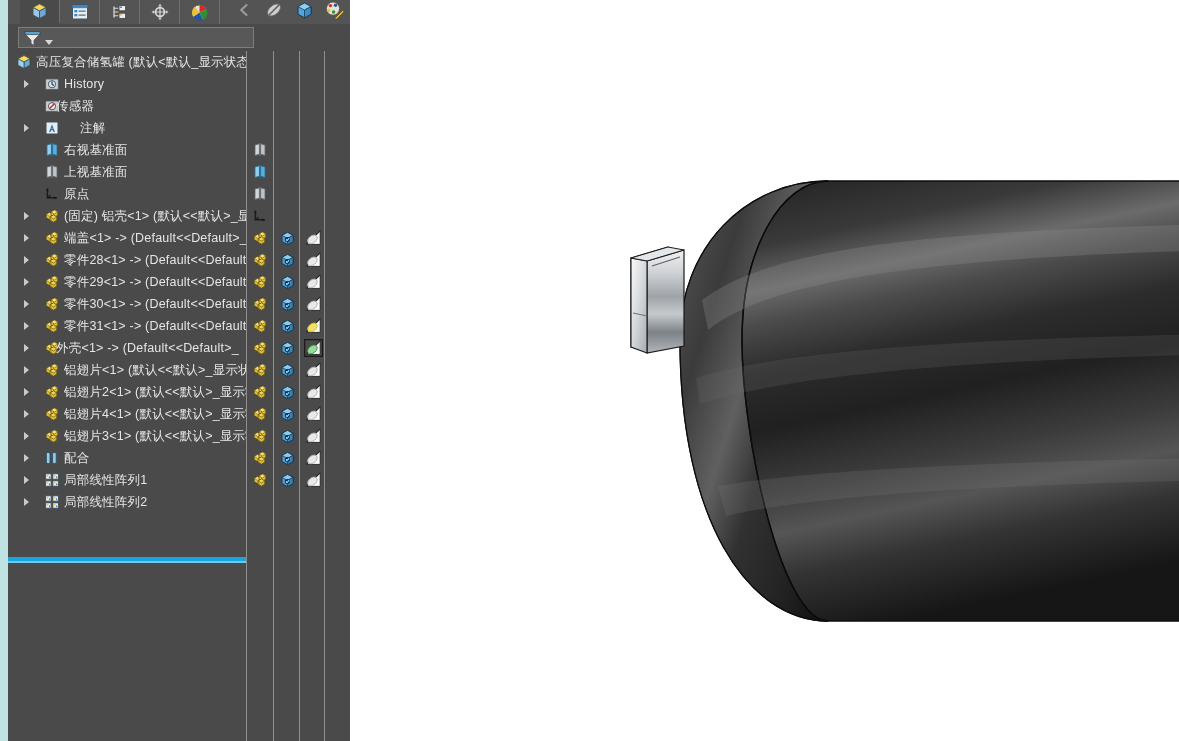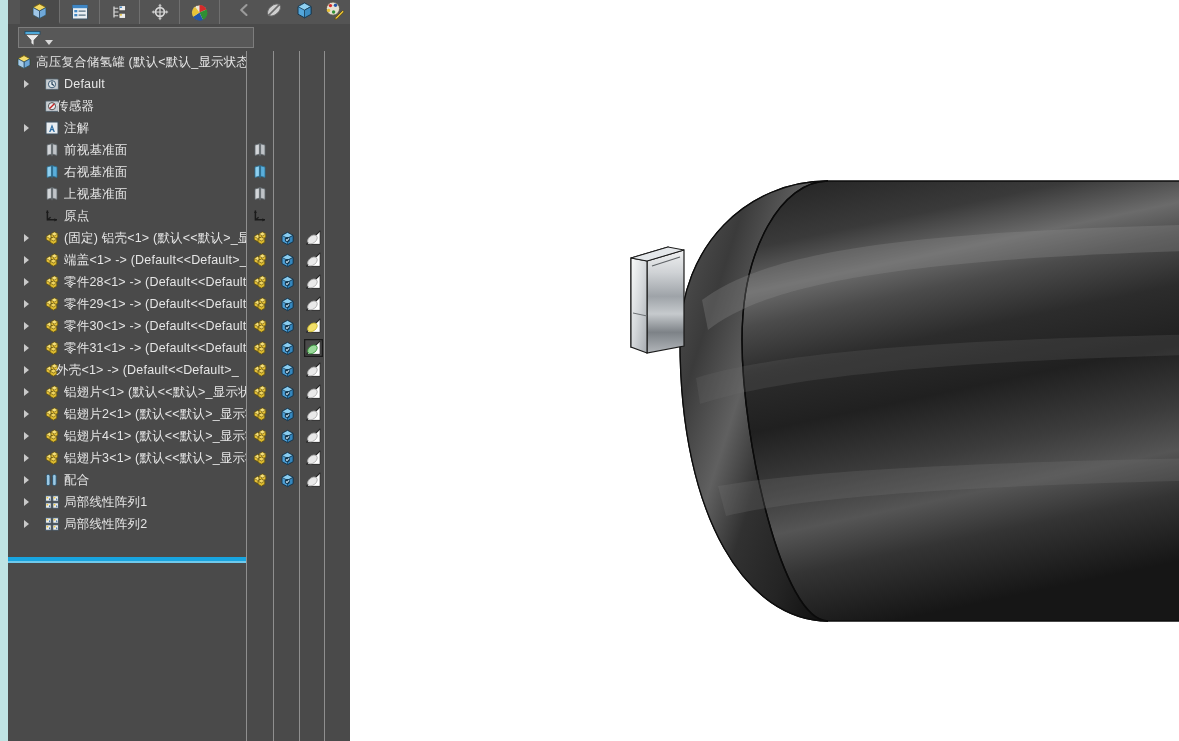--- a/index.html
+++ b/index.html
@@ -223,45 +223,37 @@
             </svg></span>
           <span class="rlabel" style="left:28px">高压复合储氢罐  (默认&lt;默认_显示状态-</span>
         </div>
         <div class="row">
           <span class="arrow" style="left:16px"></span>
           <span class="ricon" style="left:36px"><svg width="16" height="16" viewBox="0 0 16 16">
               <rect x="1.6" y="3" width="12.8" height="10.4" rx="1" fill="#c9cfd4" stroke="#4c5b67" stroke-width=".9"></rect>
               <circle cx="8" cy="8.2" r="3.6" fill="#dfe6ea" stroke="#31506b" stroke-width=".9"></circle>
               <path d="M8 5.6 V8.2 L10 9.6" stroke="#1e3c55" stroke-width="1.2" fill="none"></path>
             </svg></span>
-          <span class="rlabel" style="left:56px">Default</span>
+          <span class="rlabel" style="left:56px">History</span>
         </div>
         <div class="row">
           <span class="ricon" style="left:36px"><svg width="16" height="16" viewBox="0 0 16 16">
               <rect x="1.6" y="3" width="12.8" height="10.4" rx="1" fill="#c9cfd4" stroke="#4c5b67" stroke-width=".9"></rect>
               <circle cx="8" cy="8.2" r="3.6" fill="#e7ecef" stroke="#444" stroke-width=".9"></circle>
               <path d="M5.6 10.6 L10.4 5.8" stroke="#c62828" stroke-width="1.4"></path>
             </svg></span>
           <span class="rlabel" style="left:48px">传感器</span>
         </div>
         <div class="row">
           <span class="arrow" style="left:16px"></span>
           <span class="ricon" style="left:36px"><svg width="16" height="16" viewBox="0 0 16 16">
               <rect x="2" y="2" width="12" height="12" fill="#e8edf1" stroke="#3c4e5c" stroke-width="1"></rect>
               <path d="M8 4.2 L10.9 12 H9.5 L8.9 10.2 H7.1 L6.5 12 H5.1 Z M7.5 9 H8.5 L8 7.2 Z" fill="#2b6ca3"></path>
             </svg></span>
-          <span class="rlabel" style="left:56px">注解</span>
-        </div>
-        <div class="row">
-          <span class="ricon" style="left:36px"><svg width="16" height="16" viewBox="0 0 16 16">
-              <path d="M3 3 L7.4 1.8 L7.4 12.2 L3 13.4 Z" fill="#d3d6d9" stroke="#5d6469" stroke-width=".8"></path>
-              <path d="M8.6 1.8 L13 3 L13 13.4 L8.6 12.2 Z" fill="#bfc3c7" stroke="#5d6469" stroke-width=".8"></path>
-              <path d="M8 1 V14.2" stroke="#6d7479" stroke-width="1"></path>
-            </svg></span>
-          <span class="rlabel" style="left:56px">前视基准面</span>
+          <span class="rlabel" style="left:72px">注解</span>
         </div>
         <div class="row">
           <span class="ricon" style="left:36px"><svg width="16" height="16" viewBox="0 0 16 16">
               <path d="M3 3 L7.4 1.8 L7.4 12.2 L3 13.4 Z" fill="#8fd0f0" stroke="#2a6e92" stroke-width=".8"></path>
               <path d="M8.6 1.8 L13 3 L13 13.4 L8.6 12.2 Z" fill="#5aaedb" stroke="#2a6e92" stroke-width=".8"></path>
               <path d="M8 1 V14.2" stroke="#2a6e92" stroke-width="1"></path>
             </svg></span>
           <span class="rlabel" style="left:56px">右视基准面</span>
         </div>
         <div class="row">

